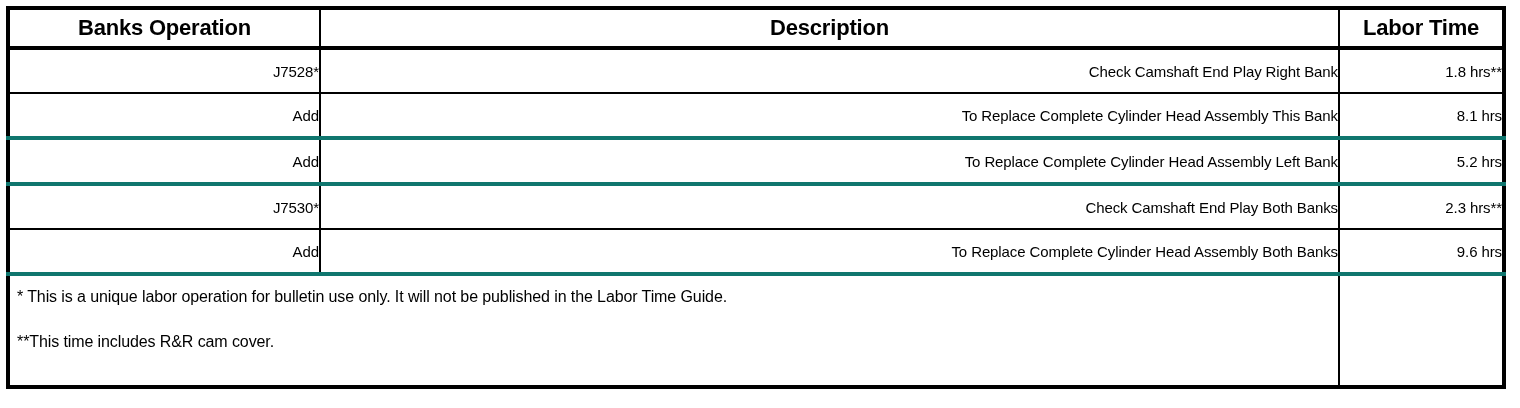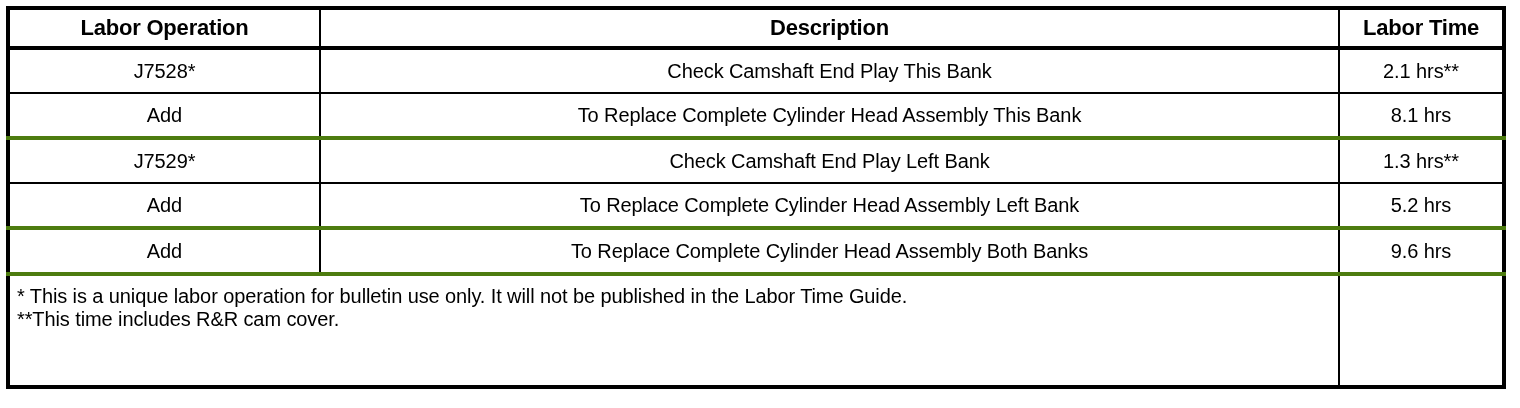--- a/index.html
+++ b/index.html
@@ -57,98 +57,100 @@
     height: 36px;
     font-size: 22px;
     font-weight: bold;
     letter-spacing: -0.2px;
     border-bottom: 4px solid #000;
   }
 
   
   tr.data-row td {
     height: 42px;
-    font-size: 20px;
+    font-size: 15px;
     font-weight: normal;
     letter-spacing: -0.1px;
+    text-align: right;
   }
 
   
   tr.sep-thin td { border-bottom: 2px solid #000; }
   
-  tr.sep-thick td { border-bottom: 4px solid #4d7c0f; }
+  tr.sep-thick td { border-bottom: 4px solid #0f766e; }
 
   
   tr.footnote-row td {
     height: 100px;
     vertical-align: top;
     text-align: left;
   }
   td.footnote-cell {
     padding: 9px 0 0 7px;
     border-left: none;
   }
   td.footnote-blank {
     border-right: none;
   }
   .footnote-line {
-    font-size: 20px;
+    font-size: 16px;
     line-height: 23px;
     letter-spacing: -0.1px;
     white-space: nowrap;
   }
   .footnote-line.second {
+    margin-top: 22px;
   }
 </style>
 </head>
 <body>
 
 <div class="sheet">
 
   <table class="labor-table">
     <colgroup>
       <col class="c-op">
       <col class="c-desc">
       <col class="c-time">
     </colgroup>
 
     <thead>
       <tr class="header-row">
-        <th>Labor Operation</th>
+        <th>Banks Operation</th>
         <th>Description</th>
         <th>Labor Time</th>
       </tr>
     </thead>
 
     <tbody>
 
       <tr class="data-row sep-thin">
         <td>J7528*</td>
-        <td>Check Camshaft End Play This Bank</td>
-        <td>2.1 hrs**</td>
+        <td>Check Camshaft End Play Right Bank</td>
+        <td>1.8 hrs**</td>
       </tr>
 
       <tr class="data-row sep-thick">
         <td>Add</td>
         <td>To Replace Complete Cylinder Head Assembly This Bank</td>
         <td>8.1 hrs</td>
       </tr>
 
-      <tr class="data-row sep-thin">
-        <td>J7529*</td>
-        <td>Check Camshaft End Play Left Bank</td>
-        <td>1.3 hrs**</td>
-      </tr>
 
       <tr class="data-row sep-thick">
         <td>Add</td>
         <td>To Replace Complete Cylinder Head Assembly Left Bank</td>
         <td>5.2 hrs</td>
       </tr>
 
+      <tr class="data-row sep-thin">
+        <td>J7530*</td>
+        <td>Check Camshaft End Play Both Banks</td>
+        <td>2.3 hrs**</td>
+      </tr>
 
       <tr class="data-row sep-thick">
         <td>Add</td>
         <td>To Replace Complete Cylinder Head Assembly Both Banks</td>
         <td>9.6 hrs</td>
       </tr>
 
       <tr class="footnote-row">
         <td class="footnote-cell" colspan="2">
           <div class="footnote-line">* This is a unique labor operation for bulletin use only. It will not be published in the Labor Time Guide.</div>

